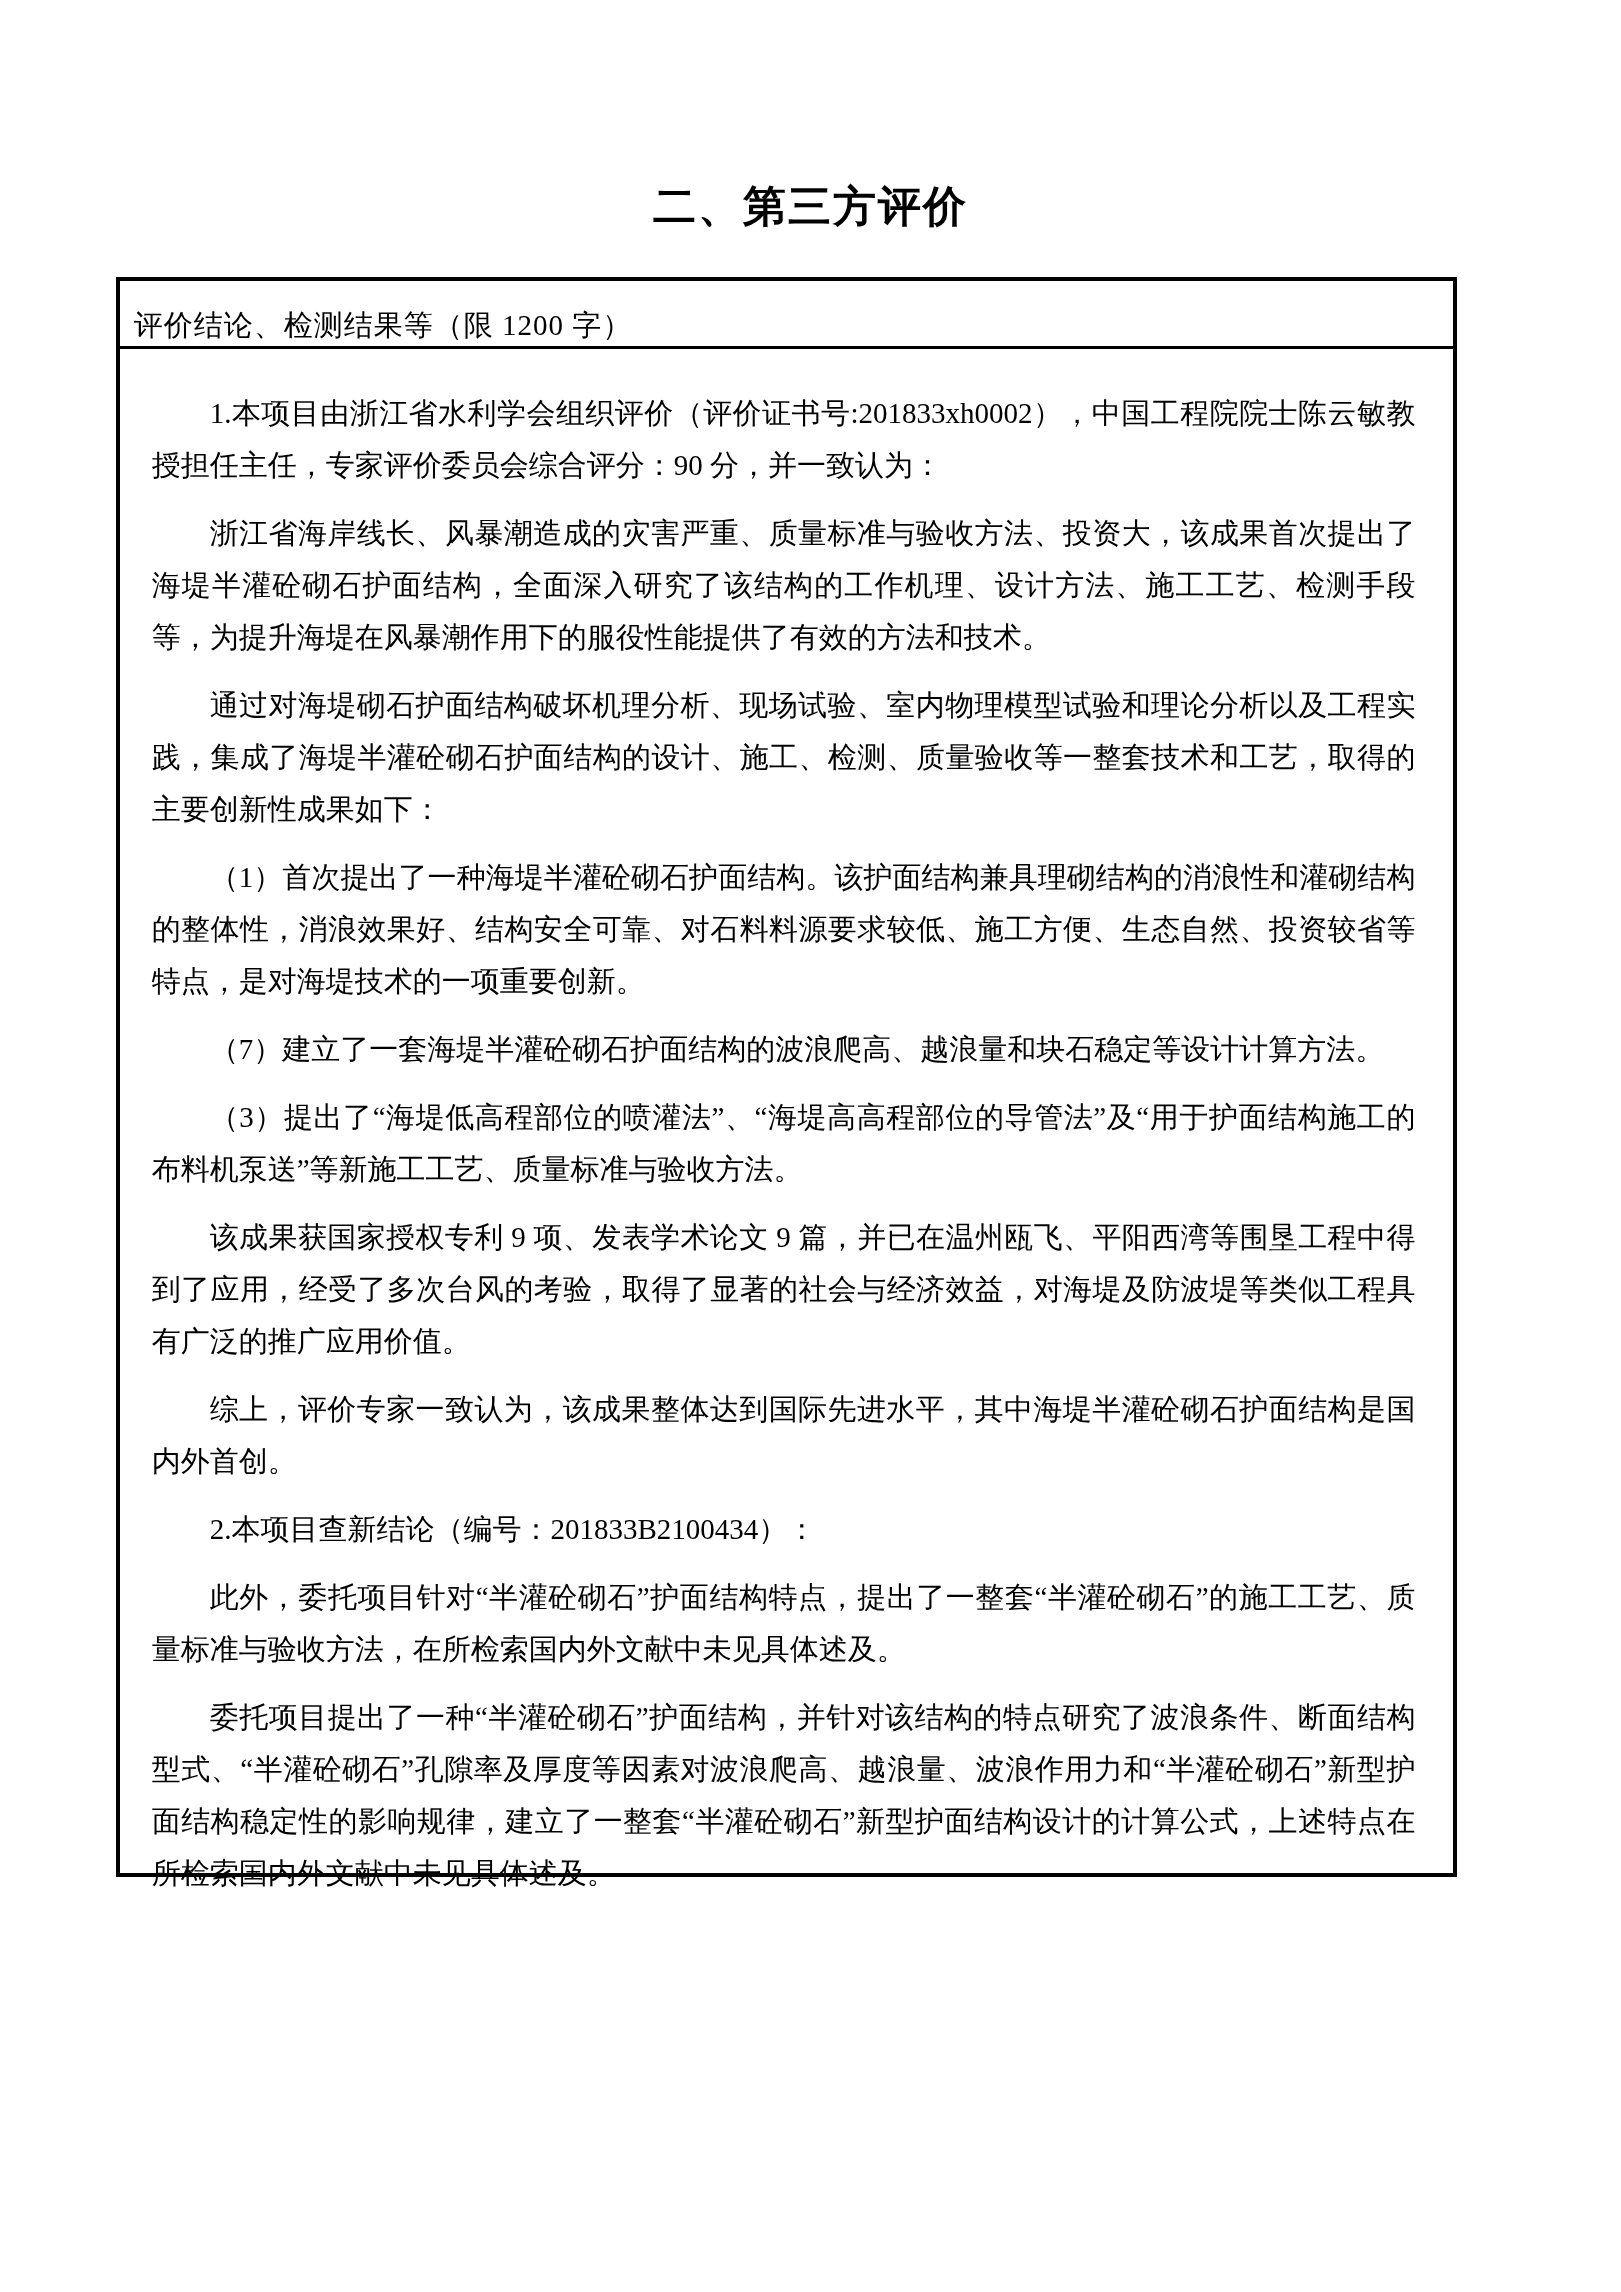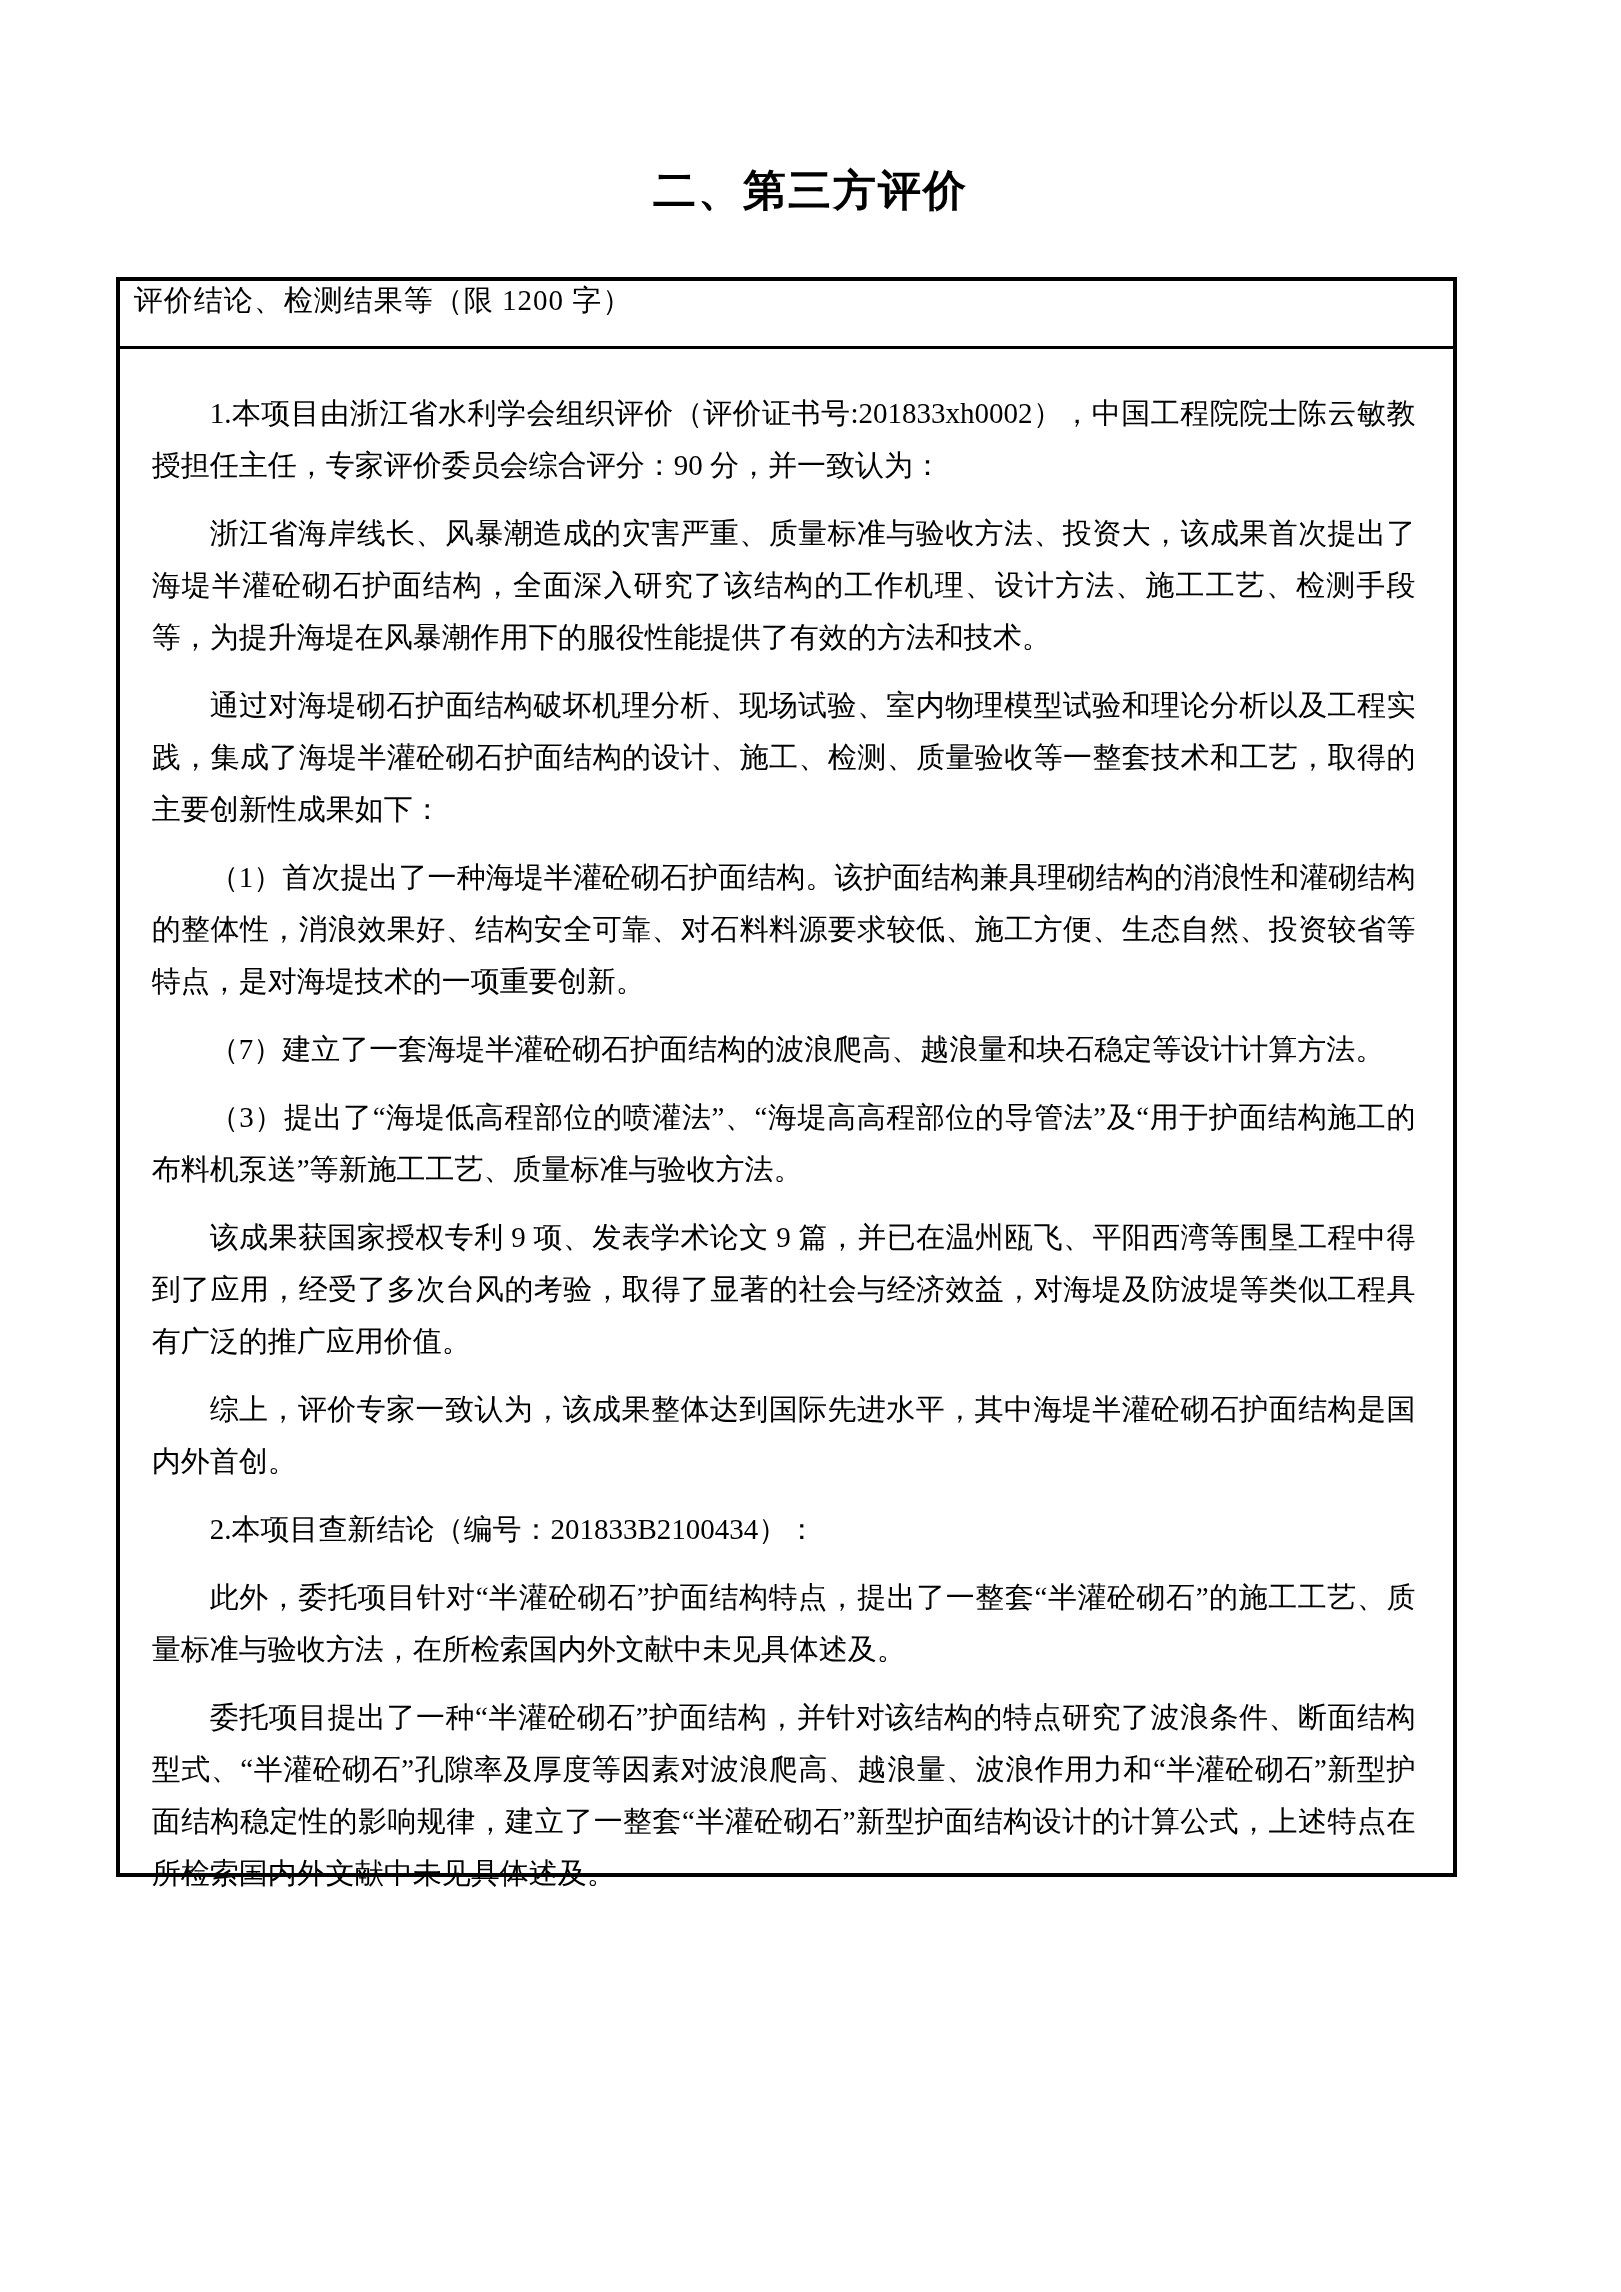--- a/index.html
+++ b/index.html
@@ -11,21 +11,21 @@
     position: relative;
     width: 1621px;
     height: 2293px;
     background: #ffffff;
     color: #000000;
     font-family: "Liberation Serif", "DejaVu Serif", serif;
     overflow: hidden;
   }
   .doc-title {
     position: absolute;
-    top: 162px;
+    top: 178px;
     left: 0;
     width: 100%;
     margin: 0;
     text-align: center;
     font-family: "Liberation Sans", "DejaVu Sans", sans-serif;
     font-weight: bold;
     font-size: 43px;
     letter-spacing: 2px;
   }
   .eval-table {
@@ -35,21 +35,21 @@
     width: 1341px;
     height: 1600px;
     border: 4.9px solid #000000;
     box-sizing: border-box;
     background: #ffffff;
   }
   .table-header {
     height: 65px;
     border-bottom: 3.9px solid #000000;
     display: flex;
-    align-items: flex-start;
+    align-items: flex-end;
     padding-left: 13.7px;
     font-size: 29px;
     letter-spacing: 1px;
   }
   .table-body {
     padding: 21.6px 21.6px 0 15.7px;
   }
   .table-body p {
     margin: 16px;
     font-size: 29px;

